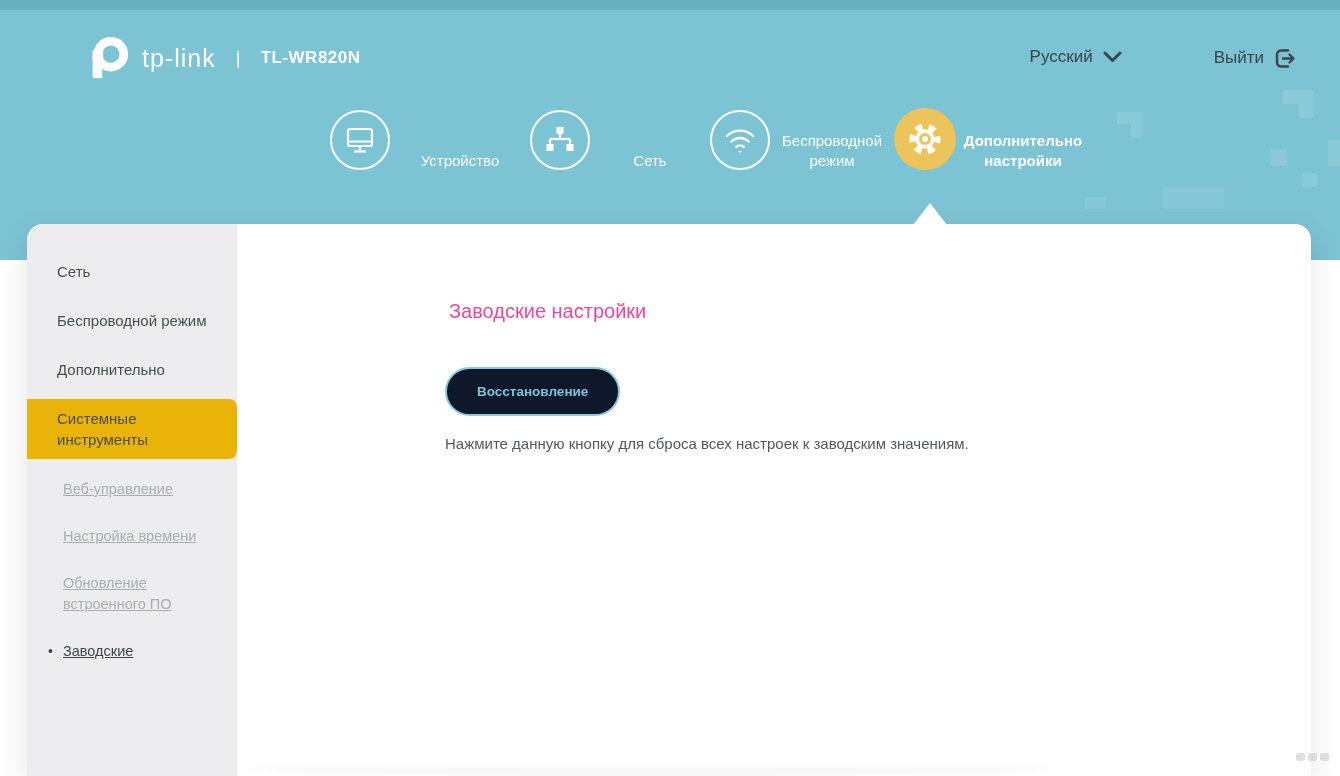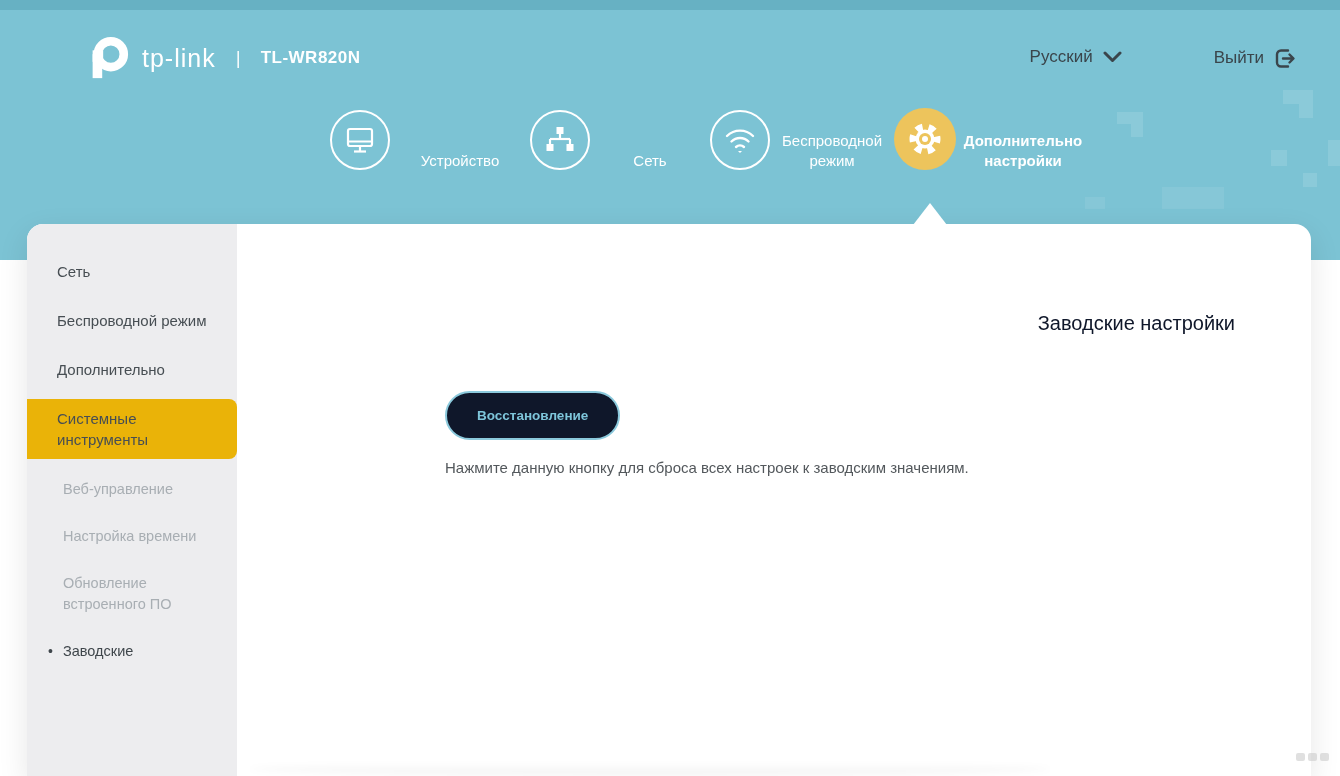--- a/index.html
+++ b/index.html
@@ -56,28 +56,28 @@
     padding-top:28px;box-sizing:border-box;
   }
   .side-item{
     padding:9px 18px 9px 30px;margin-bottom:10px;font-size:15px;line-height:21px;
     color:#474e53;cursor:pointer;
   }
   .side-item.active{background:#eab308;border-radius:0 8px 8px 0;}
   .side-sub{margin-top:12px;}
   .sub-item{
     position:relative;padding:8px 6px 8px 36px;margin-bottom:10px;
-    font-size:14.5px;line-height:21px;color:#a8aeb3;cursor:pointer;
+    font-size:14.5px;line-height:21px;color:#a8aeb3;cursor:pointer;text-decoration:underline;
   }
   .sub-item.active{color:#3f464b;}
   .sub-item .bullet{
     position:absolute;left:21px;top:8px;color:#3f464b;font-size:14px;
   }
   .content{flex:1;padding:72px 60px 0 208px;box-sizing:border-box;}
-  .page-title{font-size:20px;color:#0f172a;font-weight:400;margin:16px;text-align:right;}
+  .page-title{font-size:20px;color:#ec4899;font-weight:400;margin:4px;}
   .restore-btn{
     margin-top:40px;display:inline-block;background:#0f172a;
     border:2px solid #8bc9dc;border-radius:26px;padding:15px 30px;
     color:#7ec5da;font-size:13.5px;font-weight:bold;cursor:pointer;
     font-family:"Liberation Sans",sans-serif;
   }
   .page-desc{margin-top:19px;font-size:15px;color:#53585c;}
   
   .bottom-shade{
     position:absolute;left:250px;top:762px;width:800px;height:14px;z-index:7;

